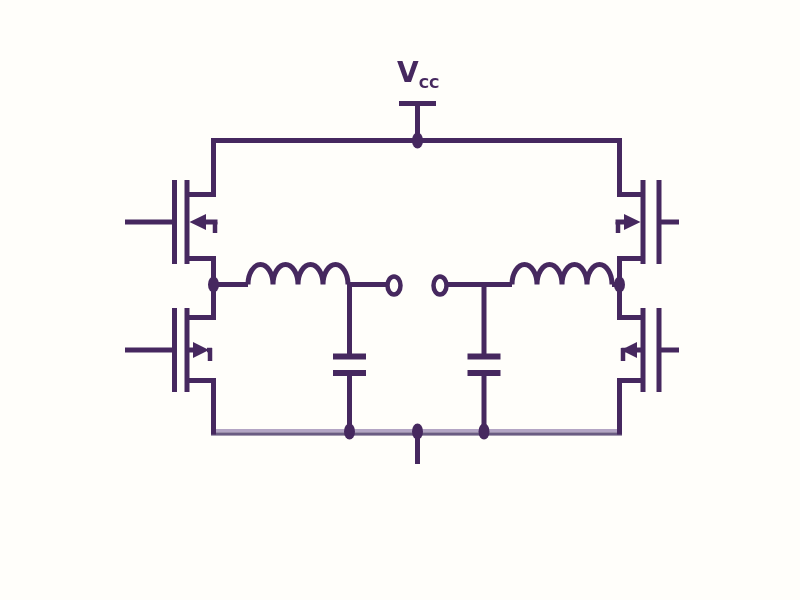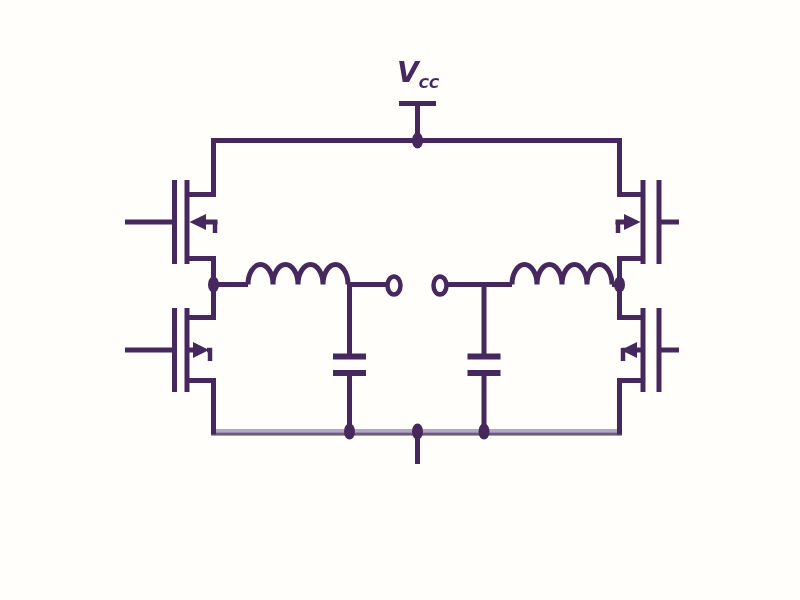--- a/index.html
+++ b/index.html
@@ -3,21 +3,21 @@
 <meta charset="utf-8">
 <style>
   :root{
     --c-stroke:#46285f;
     --c-rail_light:#b3a5c4;
     --c-rail_dark:#6a5c82;
     --c-background:#fffefa;
   }
   html,body{margin:0;padding:0;}
   body{width:800px;height:600px;background:var(--c-background);font-family:"DejaVu Sans",sans-serif;}
-  .stage{position:relative;width:800px;height:464px;background:var(--c-background);overflow:hidden;font-style:italic;}
+  .stage{position:relative;width:800px;height:464px;background:var(--c-background);overflow:hidden;}
   svg{display:block;}
   .wire{fill:none;stroke:var(--c-stroke);stroke-width:5;stroke-linecap:butt;}
   .wire-thin{fill:none;stroke:var(--c-stroke);stroke-width:4.5;}
   .plate{fill:none;stroke:var(--c-stroke);stroke-width:6;}
   .solid{fill:var(--c-stroke);stroke:none;}
   .ring{fill:var(--c-background);stroke:var(--c-stroke);stroke-width:4.5;}
   .rail-light{fill:var(--c-rail_light);stroke:none;}
   .rail-dark{fill:var(--c-rail_dark);stroke:none;}
   .vcc-text{fill:var(--c-stroke);font-family:"DejaVu Sans",sans-serif;font-weight:bold;}
   .vcc-main{font-size:28px;}

